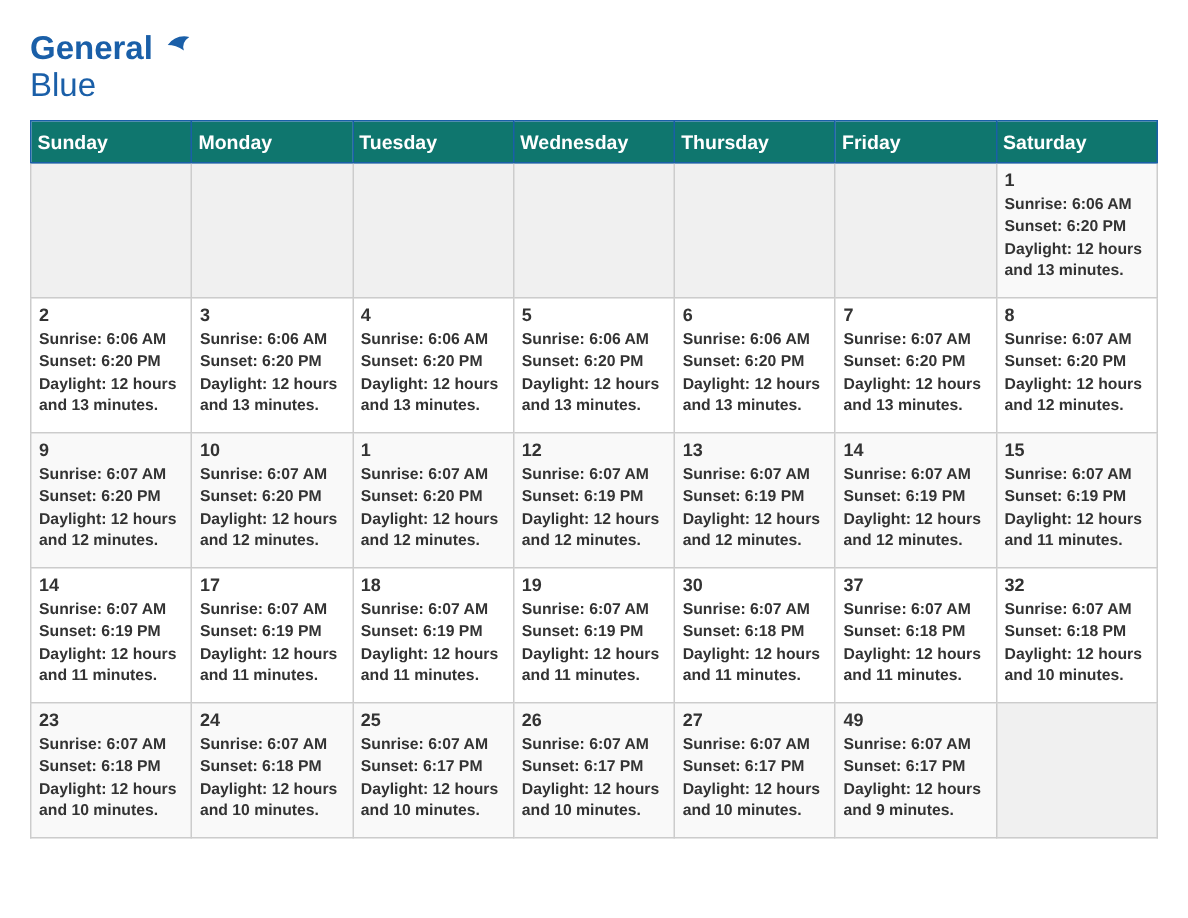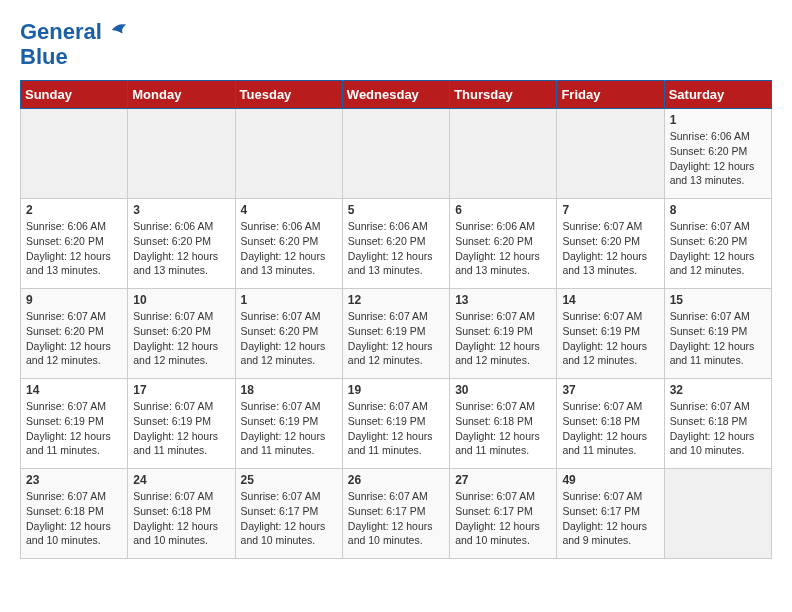--- a/index.html
+++ b/index.html
@@ -45,21 +45,21 @@
     .subtitle {
       font-size: 16px;
       color: #555;
     }
     table {
       width: 100%;
       border-collapse: collapse;
       table-layout: fixed;
     }
     thead tr th {
-      background-color: #b91c1c;
+      background-color: #0f766e;
       color: #fff;
       font-size: 13px;
       font-weight: bold;
       padding: 6px 4px;
       text-align: left;
       border: 1px solid #1a5fa8;
     }
     tbody tr td {
       border: 1px solid #ccc;
       vertical-align: top;
@@ -78,41 +78,42 @@
     .day-num {
       font-weight: bold;
       font-size: 12px;
       display: block;
       margin-bottom: 2px;
     }
     .day-info {
       font-size: 10.5px;
       color: #333;
       line-height: 1.4;
+      font-weight: bold;
     }
     td.empty {
       background: #f0f0f0 !important;
     }
   </style>
 </head>
 <body>
 
 <div class="header">
   <div class="logo">
     <div>
       <div style="display:flex;align-items:center;">
         <span class="logo-text">
           <span>General</span>
           <svg class="logo-icon" viewBox="0 0 20 20">
             <path d="M2 10 Q8 2 18 4 Q12 8 14 14 Q8 10 2 10Z" fill="#1a5fa8"></path>
           </svg>
         </span>
       </div>
       <div style="display:flex;align-items:center;">
-        <span style="font-size:22px;font-weight:bold;color:#1a5fa8;">Blue</span>
+        <span style="font-size:22px;font-weight:normal;color:#1a5fa8;">Blue</span>
       </div>
     </div>
   </div>
   <div class="title-area">
     <div class="month-title"></div>
     <div class="subtitle"></div>
   </div>
 </div>
 
 <table>

